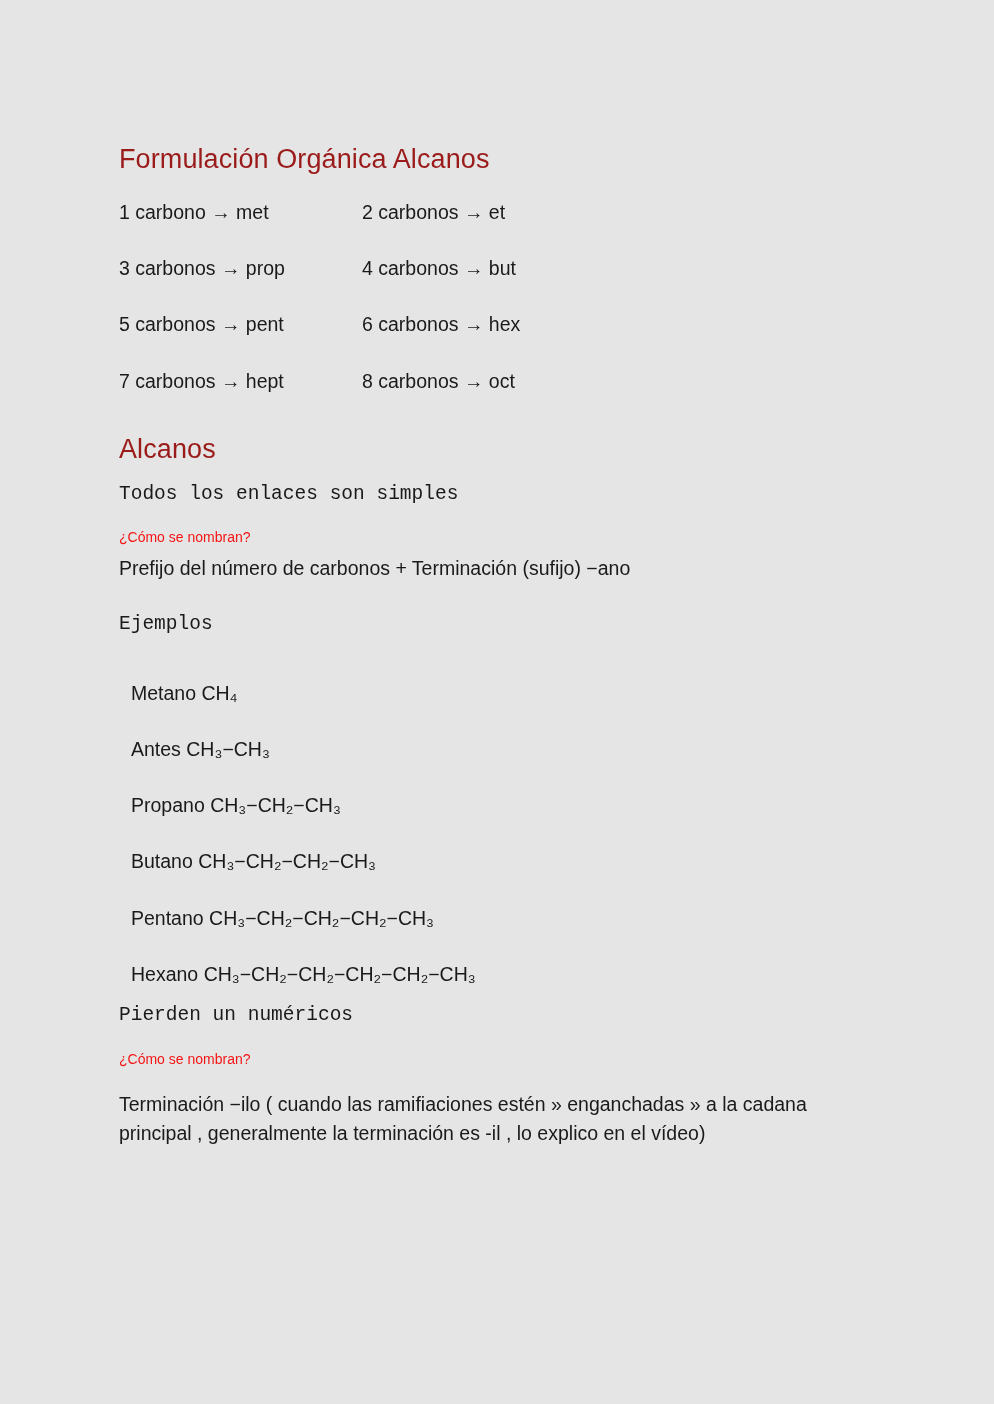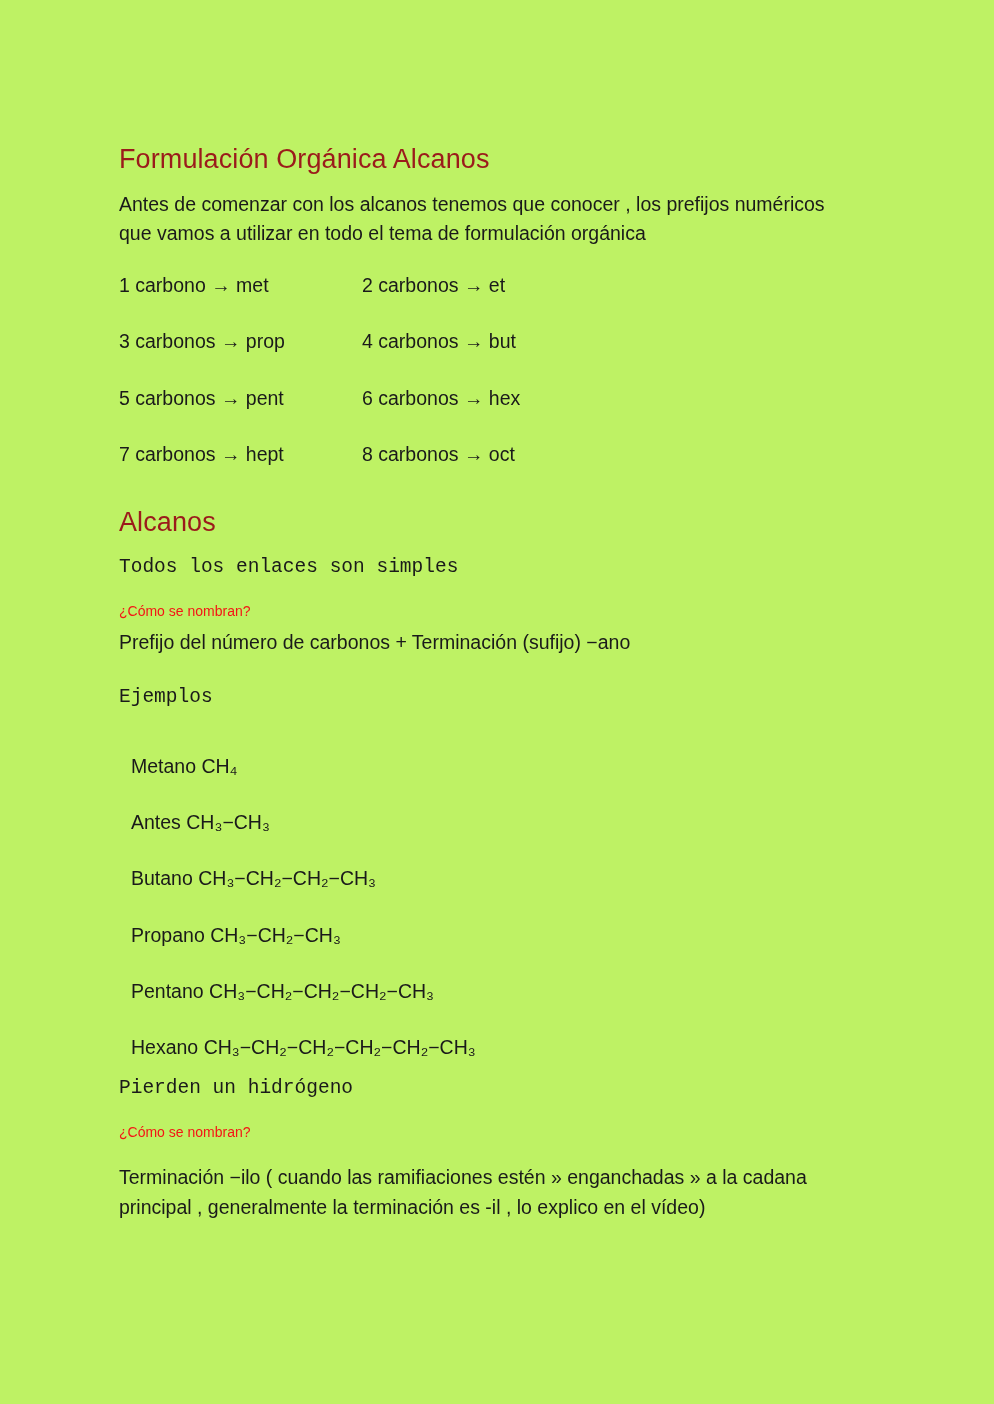--- a/index.html
+++ b/index.html
@@ -14,21 +14,21 @@
     font-family: "Liberation Sans", "DejaVu Sans", sans-serif;
     color: #1a1a1a;
     -webkit-font-smoothing: antialiased;
     overflow: hidden;
   }
 
   .page {
     position: relative;
     width: 994px;
     height: 1404px;
-    background: #bef264;
+    background: #e5e5e5;
     box-sizing: border-box;
   }
 
   .content {
     position: absolute;
     left: 119px;
     top: 144px;
     width: 736px;
   }
 
@@ -110,21 +110,20 @@
   .spacer-md { height: 27px; }
 </style>
 </head>
 <body>
 
 <div class="page">
   <div class="content">
 
     <h1 class="doc-heading">Formulación Orgánica Alcanos</h1>
 
-    <p class="body-text">Antes de comenzar con los alcanos tenemos que conocer , los prefijos numéricos que vamos a utilizar en todo el tema de formulación orgánica</p>
 
     <table class="prefix-table">
       <tbody>
         <tr>
           <td class="col-first">1 carbono → met</td>
           <td>2 carbonos → et</td>
         </tr>
         <tr>
           <td class="col-first">3 carbonos → prop</td>
           <td>4 carbonos → but</td>
@@ -150,28 +149,28 @@
 
     <div class="spacer-sm"></div>
 
     <p class="body-text tight">Ejemplos</p>
 
     <div class="spacer-md"></div>
 
     <ul class="formula-list">
       <li>Metano CH₄</li>
       <li>Antes CH₃−CH₃</li>
+      <li>Propano CH₃−CH₂−CH₃</li>
       <li>Butano CH₃−CH₂−CH₂−CH₃</li>
-      <li>Propano CH₃−CH₂−CH₃</li>
       <li>Pentano CH₃−CH₂−CH₂−CH₂−CH₃</li>
       <li>Hexano CH₃−CH₂−CH₂−CH₂−CH₂−CH₃</li>
     </ul>
 
 
-    <p class="body-text tight">Pierden un hidrógeno</p>
+    <p class="body-text tight">Pierden un numéricos</p>
 
     <p class="question-line">¿Cómo se nombran?</p>
 
     <div class="spacer-sm"></div>
 
     <p class="body-text">Terminación −ilo  ( cuando las ramifiaciones estén » enganchadas » a la cadana principal , generalmente la terminación es -il  , lo explico en el vídeo)</p>
 
   </div>
 </div>
 

